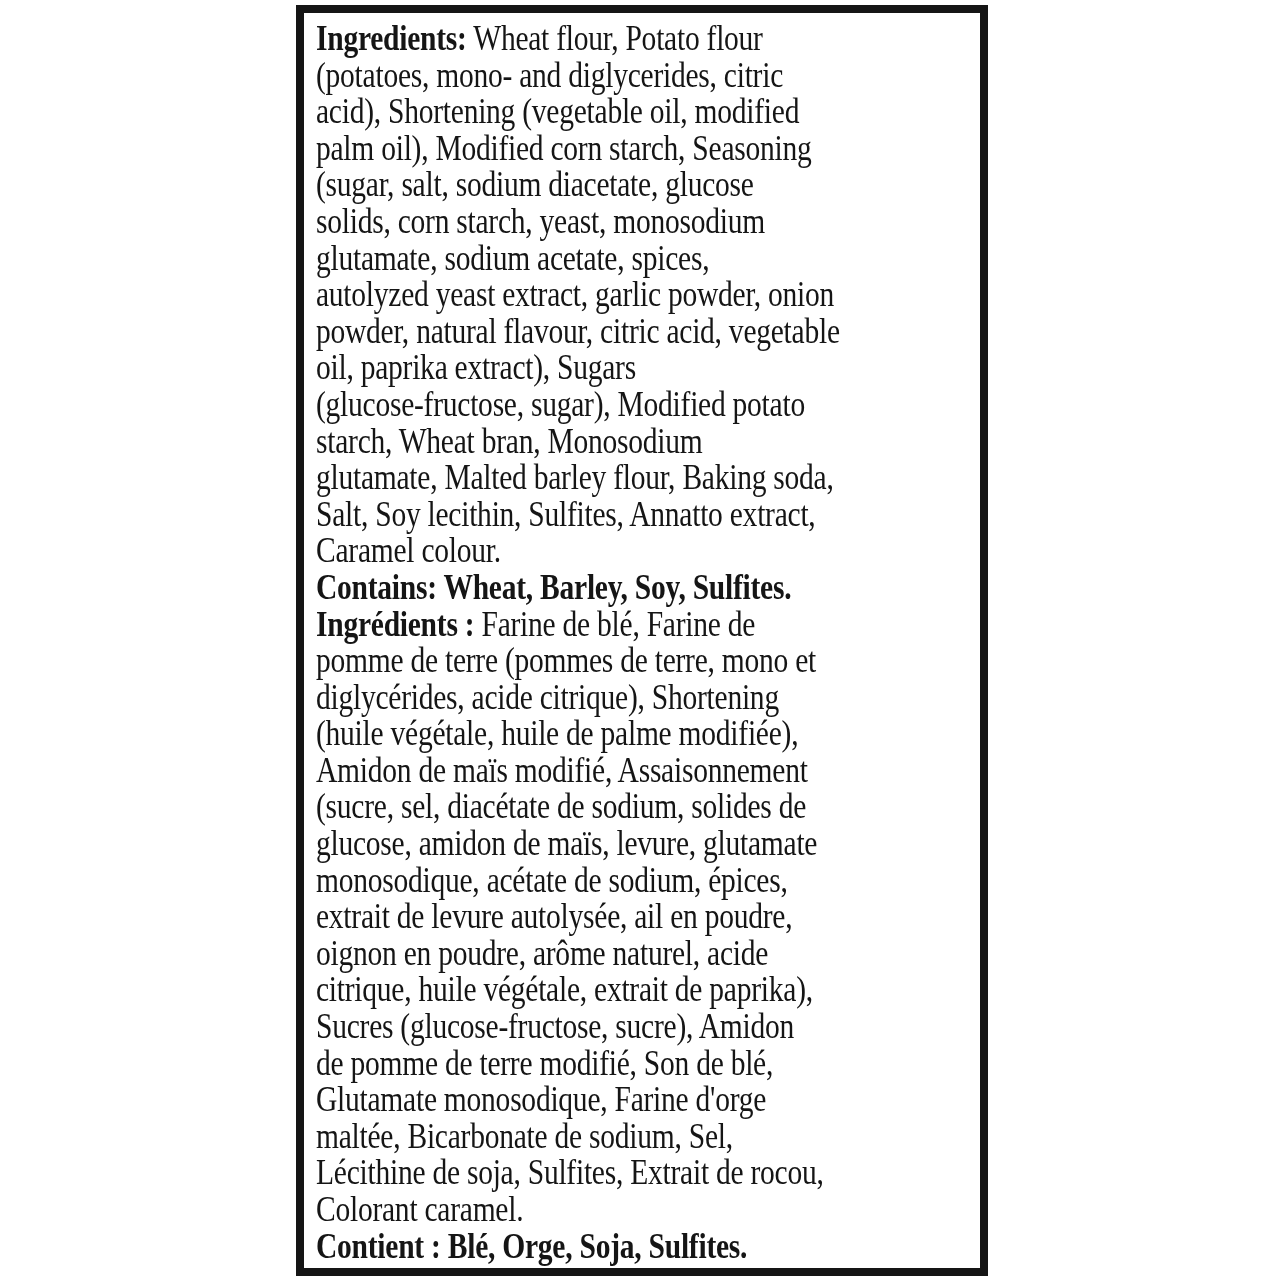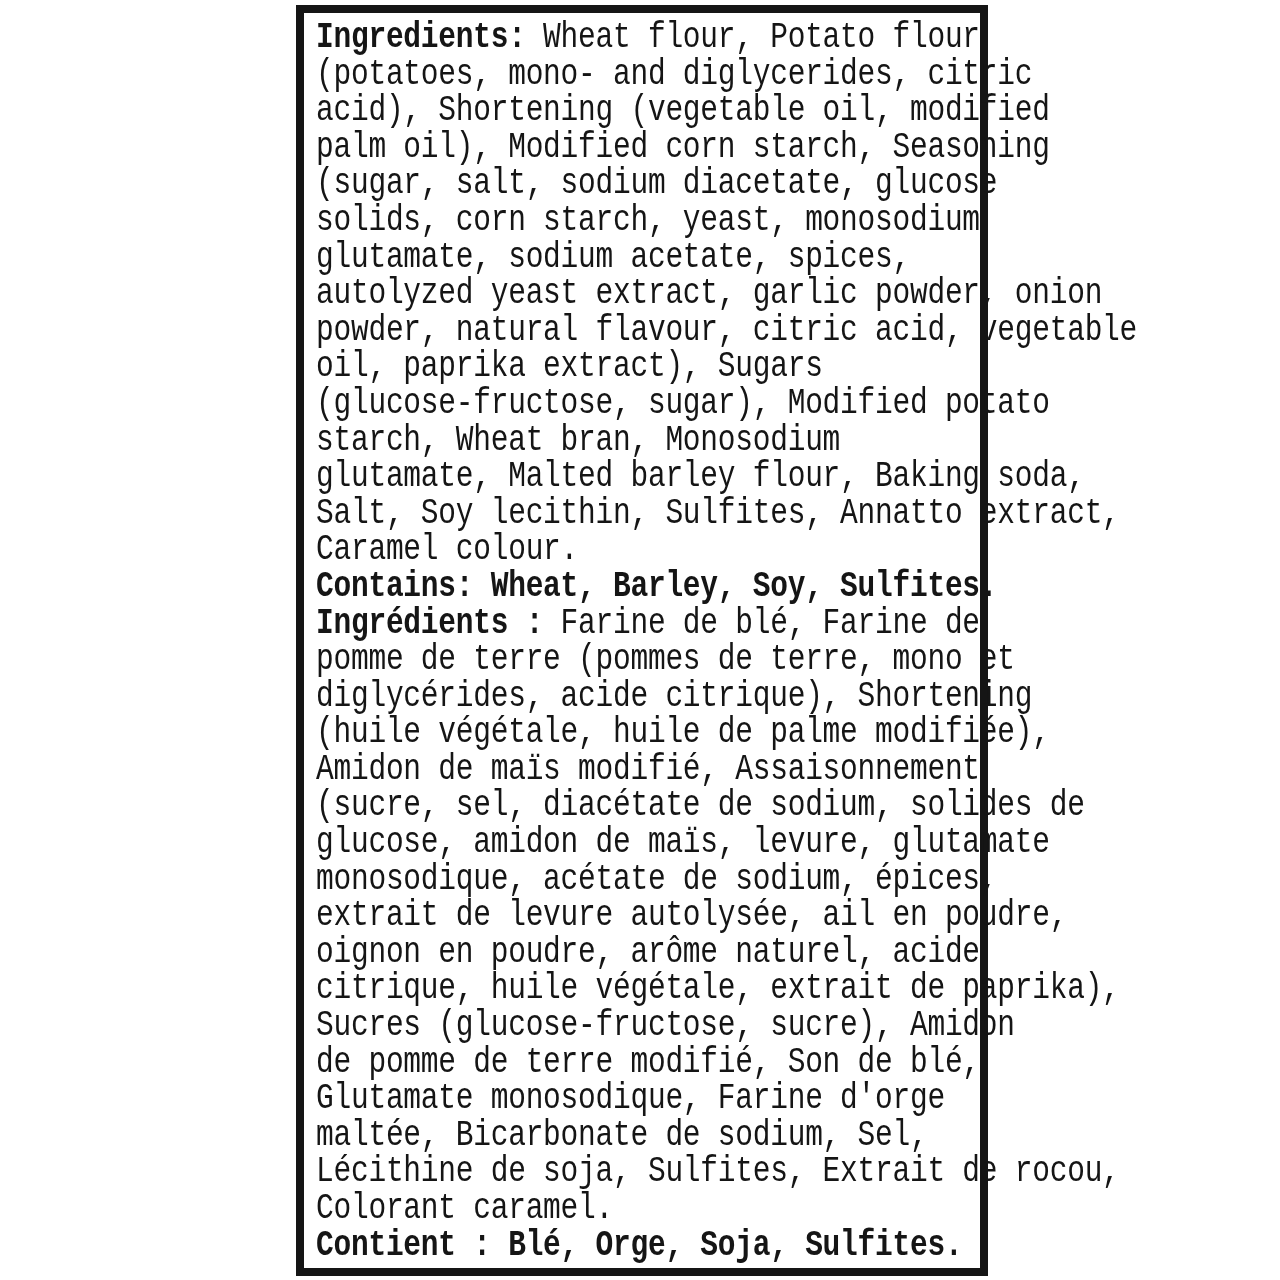--- a/index.html
+++ b/index.html
@@ -8,21 +8,21 @@
     background: #ffffff;
     width: 1280px;
     height: 1280px;
     overflow: hidden;
   }
   .canvas {
     position: relative;
     width: 1280px;
     height: 1280px;
     background: #ffffff;
-    font-family: Liberation Mono, monospace;
+    font-family: Liberation Serif, serif;
   }
   .label-box {
     position: absolute;
     left: 296px;
     top: 5px;
     width: 692px;
     height: 1271px;
     box-sizing: border-box;
     border: 8px solid #151515;
     background: #ffffff;

